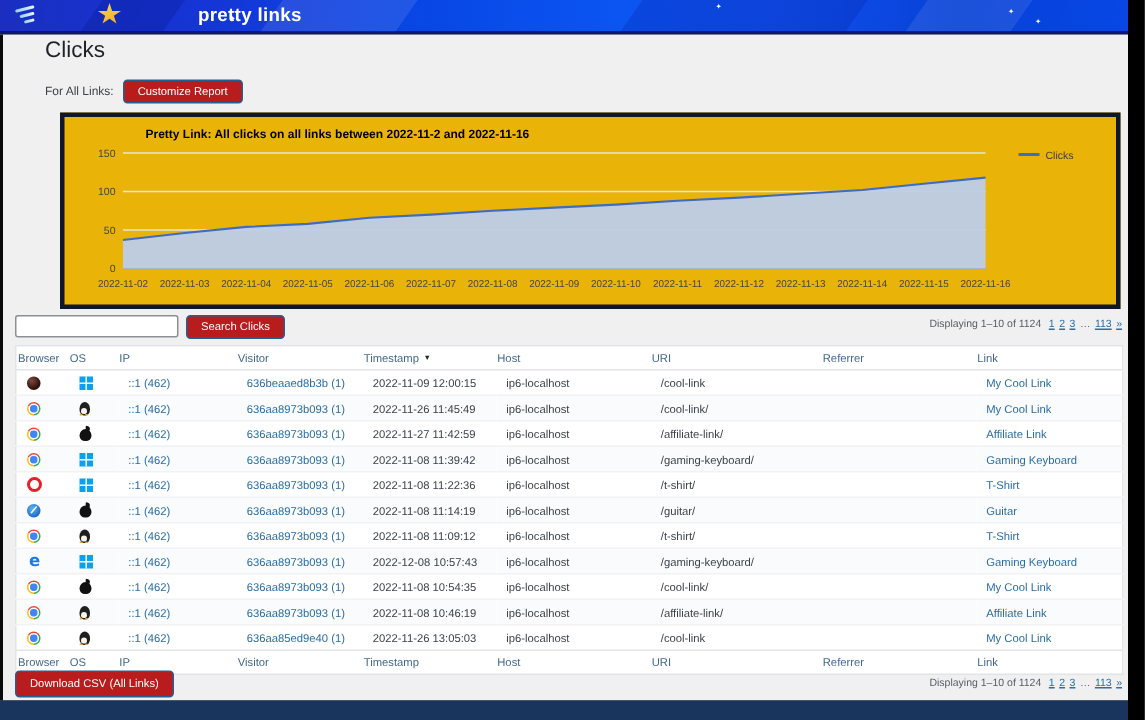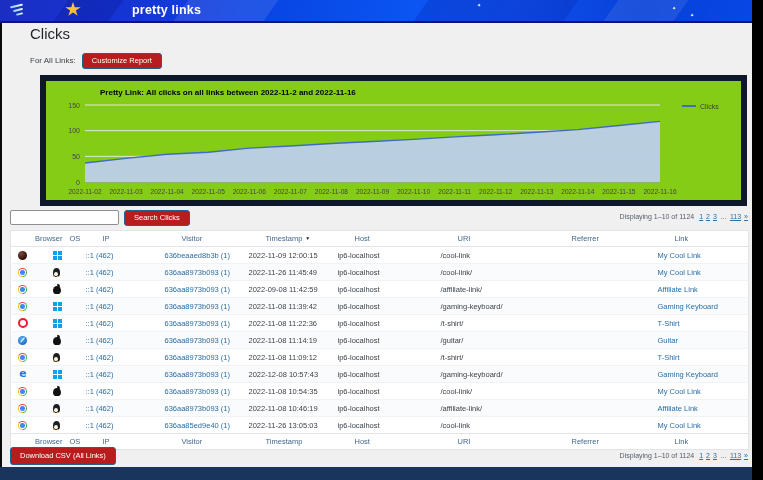--- a/index.html
+++ b/index.html
@@ -31,37 +31,37 @@
   
   .page{position:absolute;left:0;top:23px;width:750px;height:444px;background:#f0f0f1;
         border-left:2px solid #0a0a0a;color:#3c434a;}
   .page h1{position:absolute;left:28px;top:2px;margin:0;font-size:15px;font-weight:400;color:#1d2327;}
   .report-row{position:absolute;left:28px;top:30px;display:flex;align-items:center;gap:6px;}
   .for-label{font-size:8px;color:#3c434a;}
   .btn{background:#b91c1c;border:1px solid #245f92;border-radius:3px;color:#fff;
        font-family:"Liberation Sans",sans-serif;font-size:7.5px;padding:3px 9px;cursor:pointer;line-height:1;}
 
   .chart-card{position:absolute;left:38px;top:52px;width:707px;height:131px;
-              background:#84cc16;border:6px solid #0f172a;box-sizing:border-box;}
+              background:#eab308;border:3px solid #0f172a;box-sizing:border-box;}
 
   .toolbar{position:absolute;left:8px;top:187px;display:flex;gap:5px;}
   .search-input{width:101px;height:13px;border:1px solid #8c8f94;border-radius:2px;
                 font-size:8px;padding:0 3px;background:#fff;}
 
   .paging{position:absolute;right:4px;display:flex;align-items:center;gap:5px;
           font-size:7px;color:#555d66;}
   .paging-top{top:190px;}
   .paging-bottom{top:429px;}
   .pages{display:flex;gap:3px;align-items:center;}
   .pages a{color:#2b6da4;text-decoration:underline;}
   .pages .dots{color:#555d66;}
 
   table.clicks{position:absolute;left:8px;top:207px;width:738px;border-collapse:collapse;
       table-layout:fixed;background:#fff;border:1px solid #e2e4e7;font-size:7.5px;}
-  table.clicks th{color:#44688c;font-weight:400;text-align:left;height:15px;padding:0 0 0 24px;
+  table.clicks th{color:#44688c;font-weight:400;text-align:left;height:15px;padding:0 0 0 1px;
       background:#fff;white-space:nowrap;}
   table.clicks thead th{border-bottom:1px solid #e2e4e7;}
   table.clicks tfoot th{border-top:1px solid #e2e4e7;}
   table.clicks td{height:16px;padding:0 0 0 7px;white-space:nowrap;overflow:hidden;color:#3c434a;}
   table.clicks tbody tr:nth-child(even){background:#fafbfc;}
   table.clicks tbody tr{border-top:1px solid #f1f2f3;}
   table.clicks a{color:#2b6da4;text-decoration:none;}
   .arrow{font-size:5px;margin-left:3px;color:#23282d;vertical-align:1px;}
 
   .download{position:absolute;left:8px;top:424px;padding:4px 9px;}
@@ -229,21 +229,21 @@
             <td>ip6-localhost</td>
             <td>/cool-link/</td>
             <td></td>
             <td><a href="#">My Cool Link</a></td>
           </tr>
           <tr>
             <td><span class="bicon b-chrome"><span class="cdot"></span></span></td>
             <td><span class="oicon o-apple"></span></td>
             <td><a href="#">::1 (462)</a></td>
             <td><a href="#">636aa8973b093 (1)</a></td>
-            <td>2022-09-08 11:42:59</td>
+            <td>2022-11-27 11:42:59</td>
             <td>ip6-localhost</td>
             <td>/affiliate-link/</td>
             <td></td>
             <td><a href="#">Affiliate Link</a></td>
           </tr>
           <tr>
             <td><span class="bicon b-chrome"><span class="cdot"></span></span></td>
             <td><span class="oicon o-windows"></span></td>
             <td><a href="#">::1 (462)</a></td>
             <td><a href="#">636aa8973b093 (1)</a></td>

